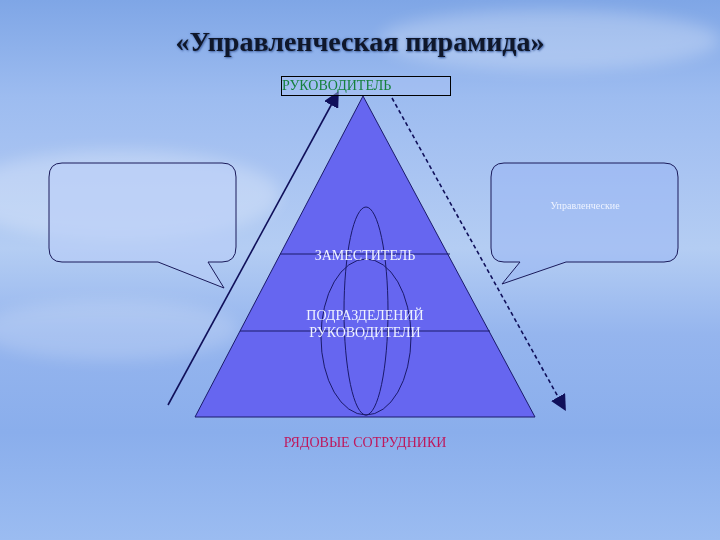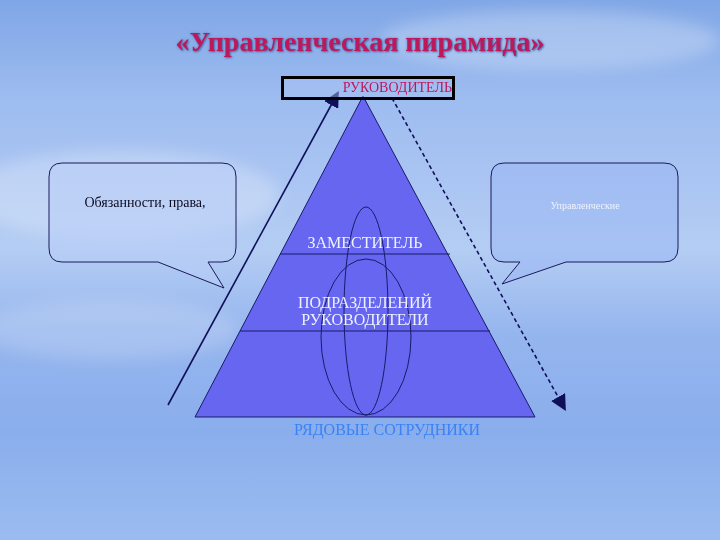--- a/index.html
+++ b/index.html
@@ -4,32 +4,32 @@
 <style>
   html, body { margin:0; padding:0; }
   body {
     width:720px; height:540px; overflow:hidden; position:relative;
     background: linear-gradient(180deg, #7fa6e6 0%, #9dbcf0 18%, #a9c4f2 32%, #b4cdf3 46%, #95b5ee 62%, #8aaeec 80%, #9bbcf1 100%);
     font-family: "Liberation Serif", serif;
   }
   .sky-streak { position:absolute; border-radius:50%; background: rgba(255,255,255,0.25); filter: blur(8px); }
   .title {
     position:absolute; left:0; top:26px; width:720px; text-align:center;
-    font-size:28px; font-weight:bold; color:#be185d;
+    font-size:28px; font-weight:bold; color:#0f172a;
     text-shadow: 1px 1px 2px #4a6aa8, 0 0 3px #6a8cc8;
   }
   .top-box {
     position:absolute; left:281px; top:76px; width:168px; height:18px;
-    border:3px solid #000000; background: rgba(170,195,245,0.45);
-    text-align:right; font-size:14px; line-height:18px; color:#be185d;
+    border:1px solid #000000; background: rgba(170,195,245,0.45);
+    text-align:left; font-size:14px; line-height:18px; color:#15803d;
   }
   svg.diagram { position:absolute; left:0; top:0; }
-  .lbl { position:absolute; text-align:center; font-size:16px; line-height:17px; }
+  .lbl { position:absolute; text-align:center; font-size:14px; line-height:17px;margin-top:13px; }
   .lbl-white { color:#eef2ff; }
-  .lbl-dark { color:#3b82f6;text-align:right; }
+  .lbl-dark { color:#be185d; }
   .callout-text-left { position:absolute; left:50px; top:193px; width:190px; text-align:center; font-size:14px; line-height:19px; color:#0a0a20; }
   .callout-text-right { position:absolute; left:495px; top:196px; width:180px; text-align:center; font-size:10px; line-height:19px; color:#eef3ff; }
 </style>
 </head>
 <body>
 
 <div class="sky-streak" style="left:-40px;top:150px;width:320px;height:90px;"></div>
 <div class="sky-streak" style="left:380px;top:10px;width:340px;height:60px;"></div>
 <div class="sky-streak" style="left:-20px;top:300px;width:260px;height:60px;background:rgba(255,255,255,0.18);"></div>
 
@@ -57,21 +57,20 @@
   <ellipse cx="366" cy="337" rx="45" ry="78" fill="none" stroke="#1a1a6a" stroke-width="1"></ellipse>
 
   <line x1="168" y1="405" x2="335" y2="98" stroke="#10105a" stroke-width="1.6" marker-end="url(#arrowUp)"></line>
 
   <line x1="392" y1="98" x2="562" y2="404" stroke="#10105a" stroke-width="1.6" stroke-dasharray="4,3" marker-end="url(#arrowDown)"></line>
 </svg>
 
 <div class="top-box">РУКОВОДИТЕЛЬ</div>
 
 <div class="callout-text-left">
-  <div>Обязанности, права,</div>
 </div>
 
 <div class="callout-text-right">
   <div>Управленческие</div>
 </div>
 
 <div class="lbl lbl-white" style="left:290px;top:234px;width:150px;">ЗАМЕСТИТЕЛЬ</div>
 
 <div class="lbl lbl-white" style="left:275px;top:294px;width:180px;">
   <div>ПОДРАЗДЕЛЕНИЙ</div>

